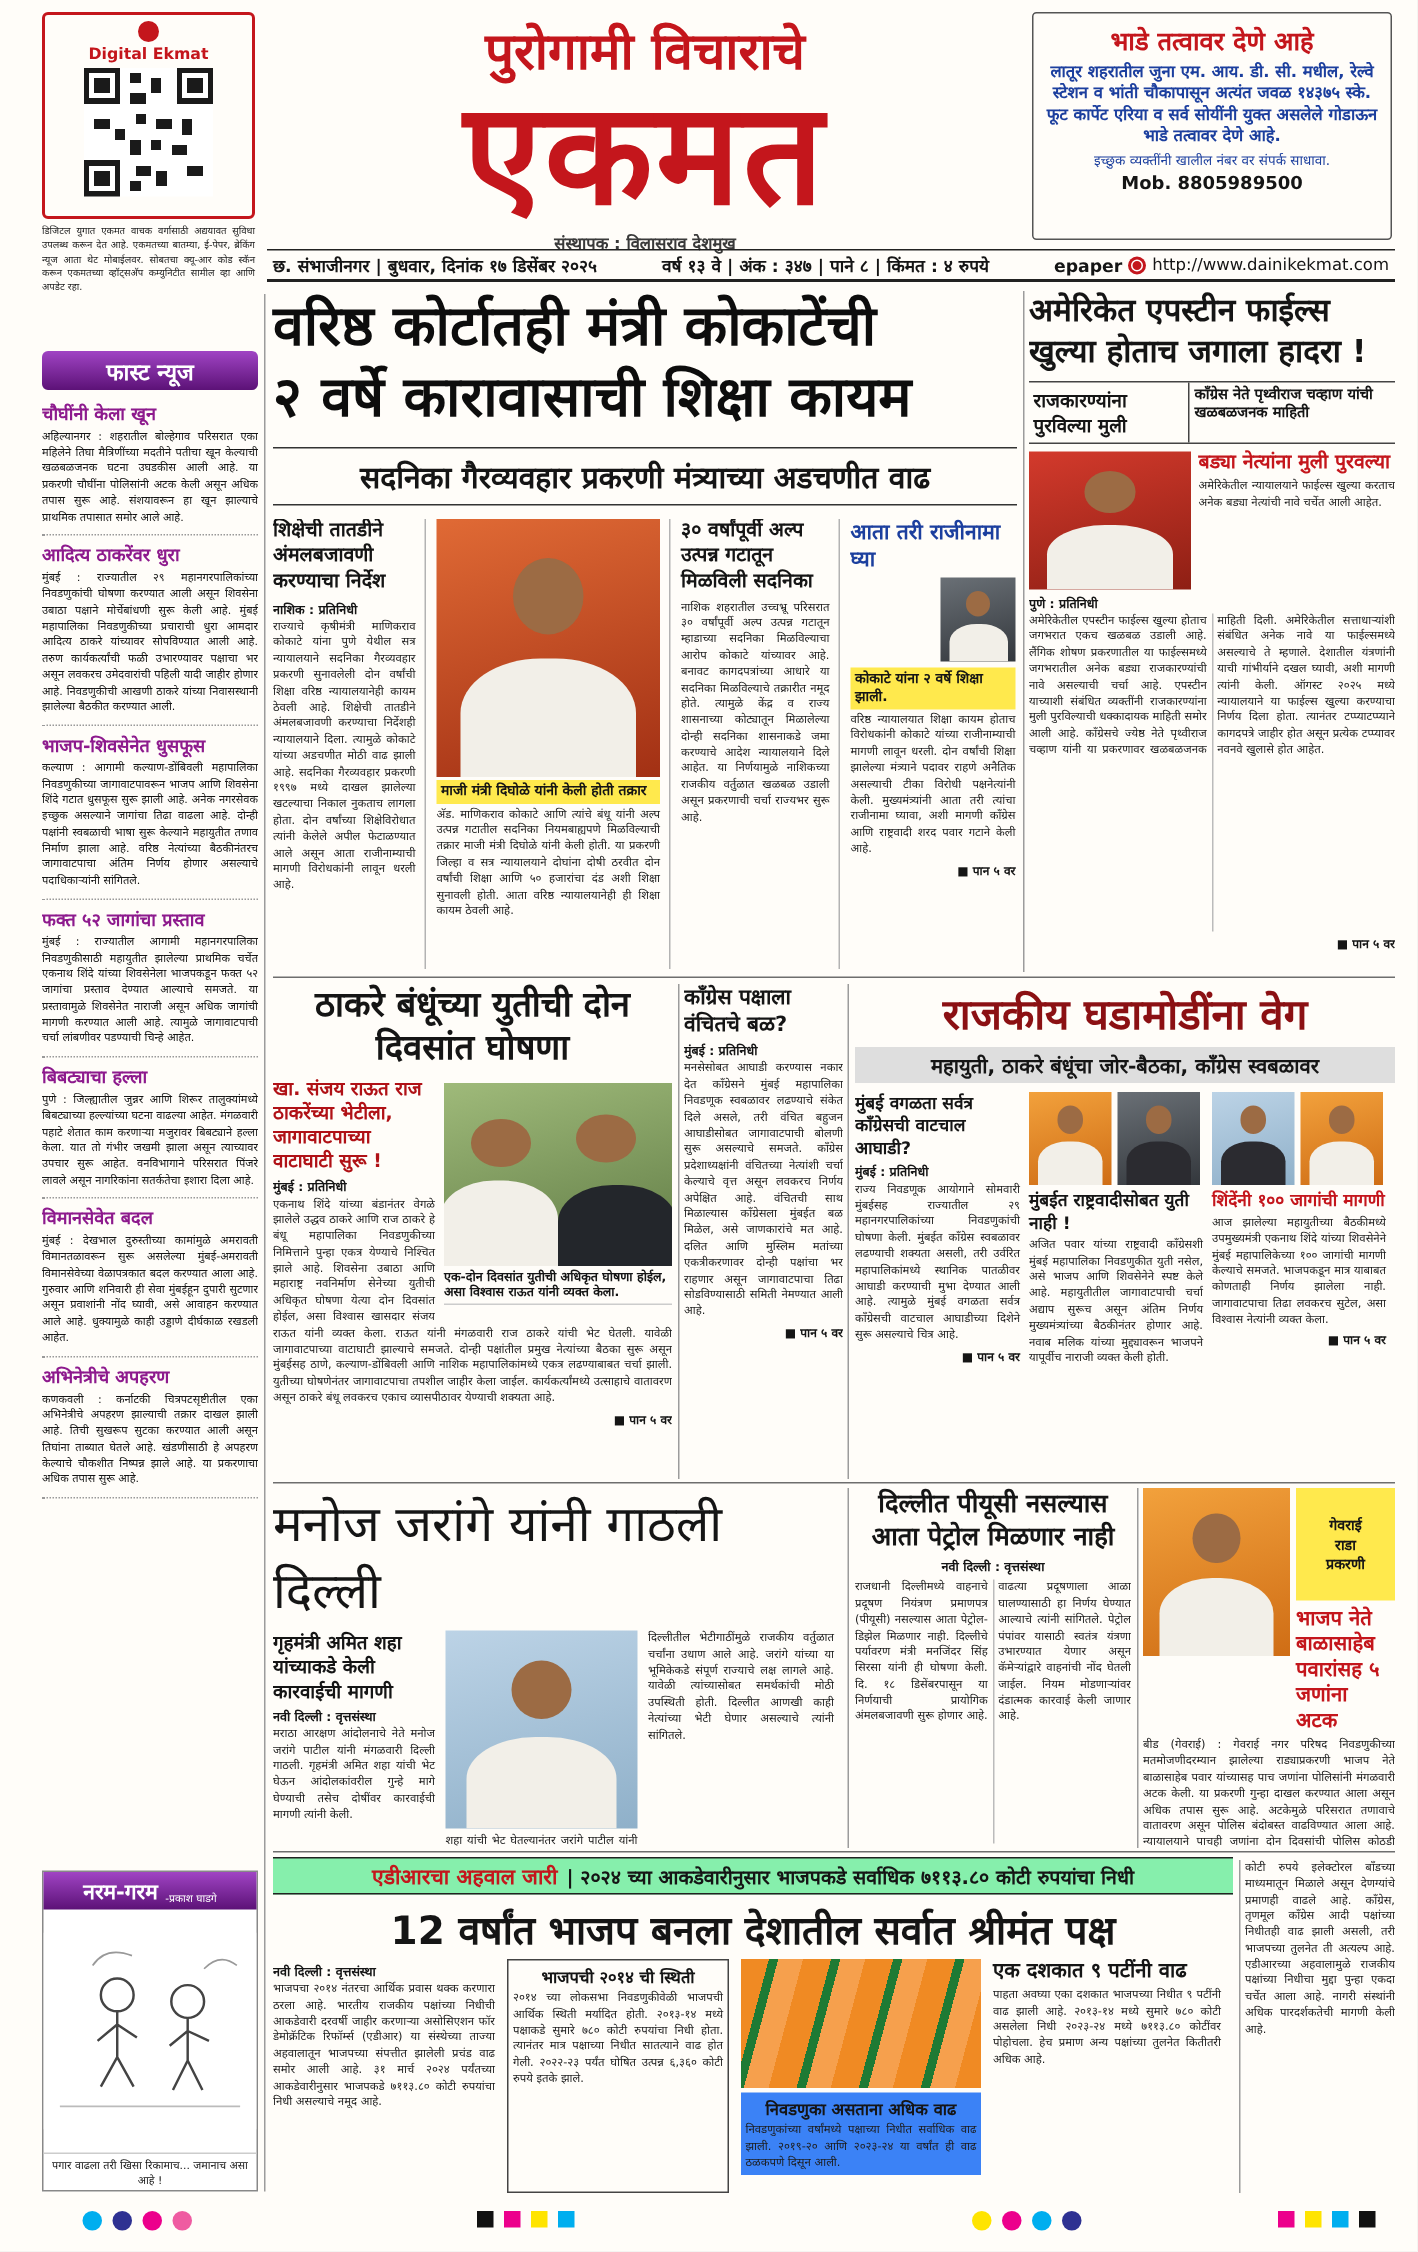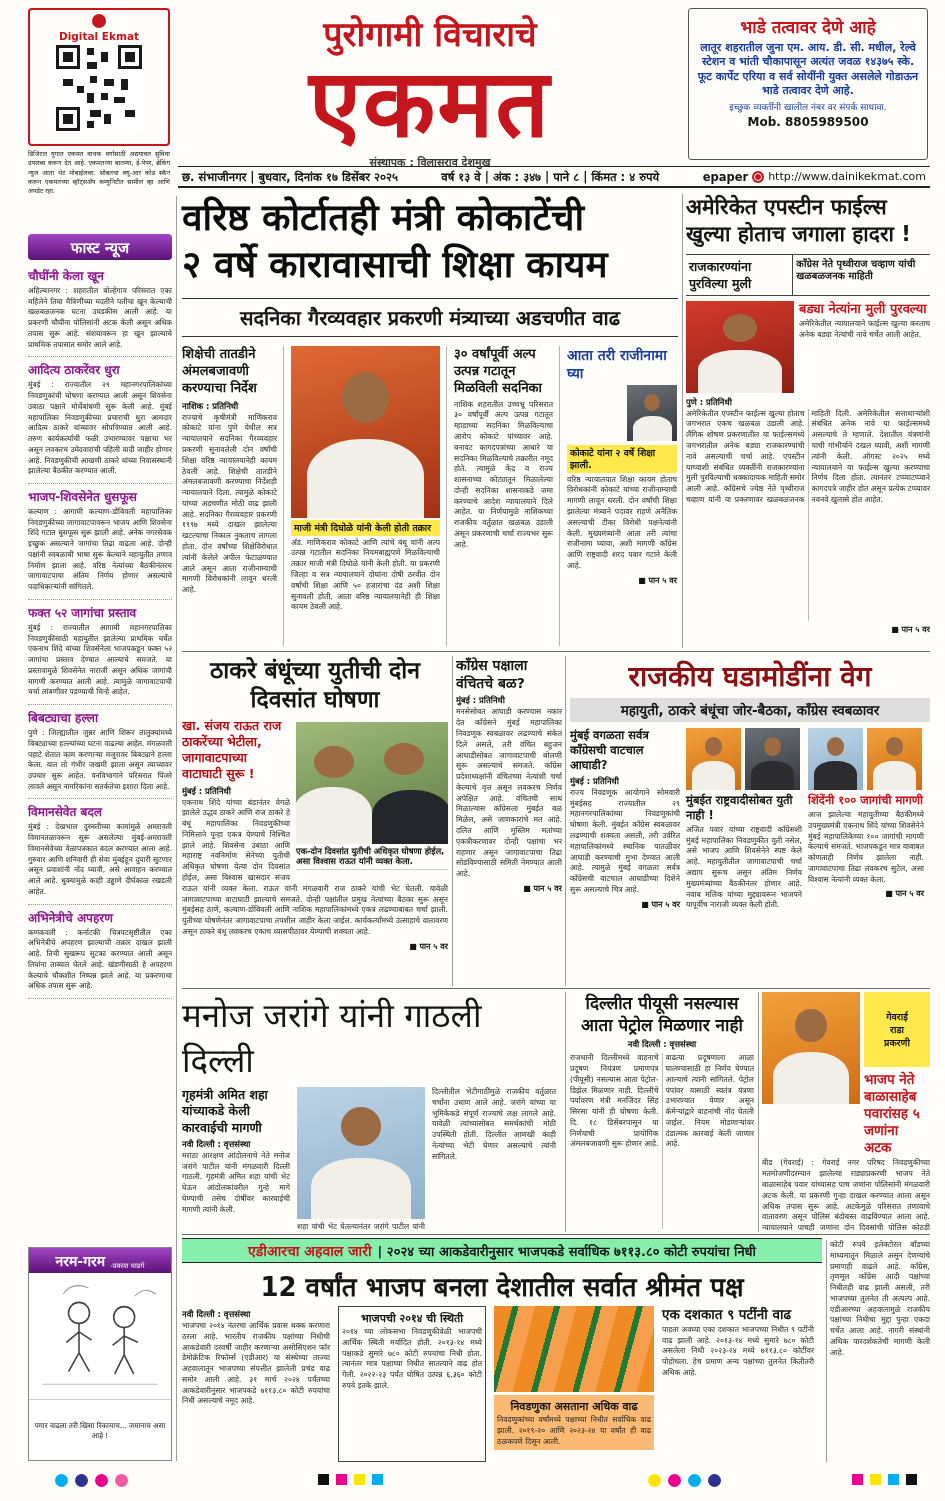--- a/index.html
+++ b/index.html
@@ -38,21 +38,21 @@
 .fn-item{padding:4px 0 6px;border-bottom:1px dotted #999}
 .fn-h{color:#8d1a8d;font-weight:bold;font-size:12px;margin-bottom:2px}
 .fn-b{font-size:7.4px;line-height:1.45;text-align:justify}
 
 
 #cartoon{left:28px;top:1247px;width:144px;height:214px;border:1px solid #888;display:flex;flex-direction:column;background:#fff}
 #cartoon-head{background:linear-gradient(180deg,#a044c4,#5c1277);color:#fff;display:flex;align-items:flex-end;justify-content:center;gap:5px;padding:3px 0}
 #cartoon-title{font-weight:bold;font-size:14px}
 #cartoon-by{font-size:7px}
 #cartoon-art{flex:1}
-#cartoon-cap{font-size:7.2px;padding:20px 3px;text-align:center;border-top:1px solid #ccc}
+#cartoon-cap{font-size:7.2px;padding:2px 3px;text-align:center;border-top:1px solid #ccc}
 
 
 #lead-h{left:182px;top:194px;width:496px;text-align:left;font-weight:bold;font-size:37px;line-height:1.28;color:#0d0d0d}
 #lead-sub{left:182px;top:298px;width:496px;border-top:1.5px solid #333;border-bottom:1.5px solid #333;padding:5px 0;text-align:center;font-size:20px;font-weight:bold}
 #lead-cols{left:182px;top:346px;width:496px;height:300px;display:grid;grid-template-columns:102px 156px 106px 110px;gap:7px;overflow:hidden}
 .col-rule{border-right:1px solid #b3b3b3;padding-right:6px}
 .lc-h{font-size:13px;font-weight:bold;line-height:1.3;margin-bottom:3px}
 .cap-y{background:#ffe94d;font-weight:bold;font-size:9.3px;padding:2px 3px;line-height:1.25;margin:2px 0}
 .lc4-h{color:#1c3f9e;font-size:14px;font-weight:bold;line-height:1.3;margin-bottom:3px}
 .small-photo{float:right;width:50px;height:56px;margin:0 0 2px 3px}
@@ -130,21 +130,21 @@
 
 
 #bn-strip{left:182px;top:1238px;width:640px;height:25px;background:#86efac;border-top:1.5px solid #222;border-bottom:1.5px solid #222;display:flex;align-items:center;justify-content:center;gap:6px}
 .bn-red{color:#c4161c;font-weight:bold;font-size:14px}
 .bn-rest{font-weight:bold;font-size:13px}
 #bn-h{left:182px;top:1268px;width:640px;text-align:center;font-size:26px;font-weight:bold}
 #bn-grid{left:182px;top:1306px;width:640px;height:156px;display:grid;grid-template-columns:148px 148px 160px 152px;gap:8px;overflow:hidden}
 .bn-box{border:1px solid #444;padding:3px;height:100%}
 .bn-box-h{font-weight:bold;font-size:11px;text-align:center;margin-bottom:2px}
 .bn-flag{height:86px;margin-bottom:3px}
-.bn-ybox{background:#fdba74;padding:3px}
+.bn-ybox{background:#3b82f6;padding:3px}
 .bn-c4h{font-size:13.5px;font-weight:bold;line-height:1.25;margin-bottom:2px}
 #bn-right{left:830px;top:1240px;width:100px;height:222px;overflow:hidden}
 
 
 .reg{position:absolute;top:1474px;display:flex;gap:7px}
 .reg i{display:block}
 .reg .c{width:13px;height:13px;border-radius:50%}
 .reg .s{width:11px;height:11px}
 </style>
 </head>

